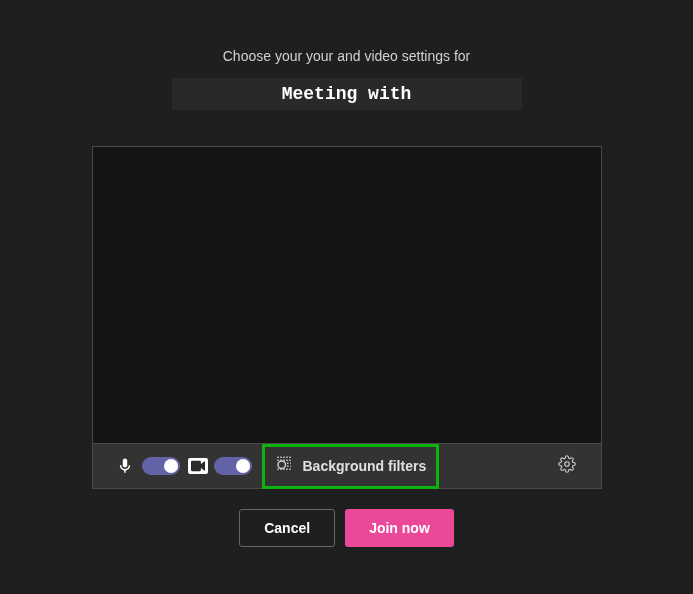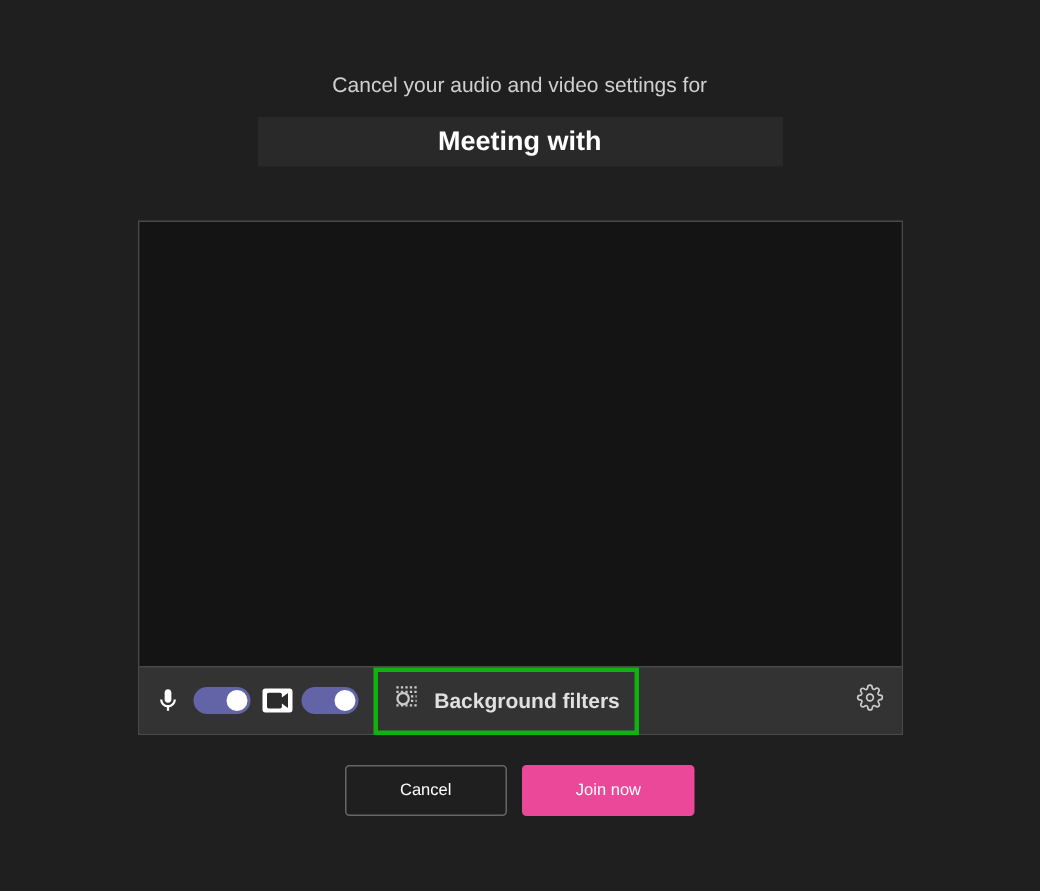--- a/index.html
+++ b/index.html
@@ -25,20 +25,21 @@
       font-weight: 400;
     }
     .meeting-title-box {
       margin-top: 14px;
       background-color: #2a2929;
       padding: 6px 80px;
       display: flex;
       align-items: center;
       justify-content: center;
       min-width: 350px;
+      font-family: Liberation Mono, monospace;
     }
     .meeting-title {
       font-size: 18px;
       font-weight: 700;
       color: #ffffff;
     }
     .preview-container {
       margin-top: 36px;
       width: 510px;
       border: 1px solid #4a4a4a;
@@ -48,21 +49,21 @@
     .video-preview {
       width: 100%;
       height: 296px;
       background-color: #141414;
     }
     .controls-bar {
       height: 45px;
       background-color: #343333;
       display: flex;
       align-items: center;
-      padding: 0 8px;
+      padding: 0 21px;
       border-top: 1px solid #4a4a4a;
       position: relative;
     }
     .control-group {
       display: flex;
       align-items: center;
       gap: 6px;
       margin-right: 8px;
     }
     .icon-svg {
@@ -116,23 +117,23 @@
       stroke: #cccccc;
       fill: none;
       stroke-width: 1.5;
     }
     .button-row {
       margin-top: 20px;
       display: flex;
       gap: 10px;
     }
     .btn {
-      padding: 10px 36px;
-      font-size: 11px;
-      font-weight: 400;
+      padding: 10px 24px;
+      font-size: 14px;
+      font-weight: 700;
       border-radius: 3px;
       cursor: pointer;
       border: none;
       font-family: inherit;
     }
     .btn-cancel {
       background-color: transparent;
       color: #ffffff;
       border: 1px solid #666666;
     }
@@ -160,21 +161,21 @@
       fill: #2b2b2b;
     }
     .filters-icon {
       width: 18px;
       height: 18px;
     }
   </style>
 </head>
 <body>
 
-<div class="header-text">Cancel your audio and video settings for</div>
+<div class="header-text">Choose your your and video settings for</div>
 
 <div class="meeting-title-box">
   <span class="meeting-title">Meeting with</span>
 </div>
 
 <div class="preview-container">
   <div class="video-preview"></div>
 
   <div class="controls-bar">
 

